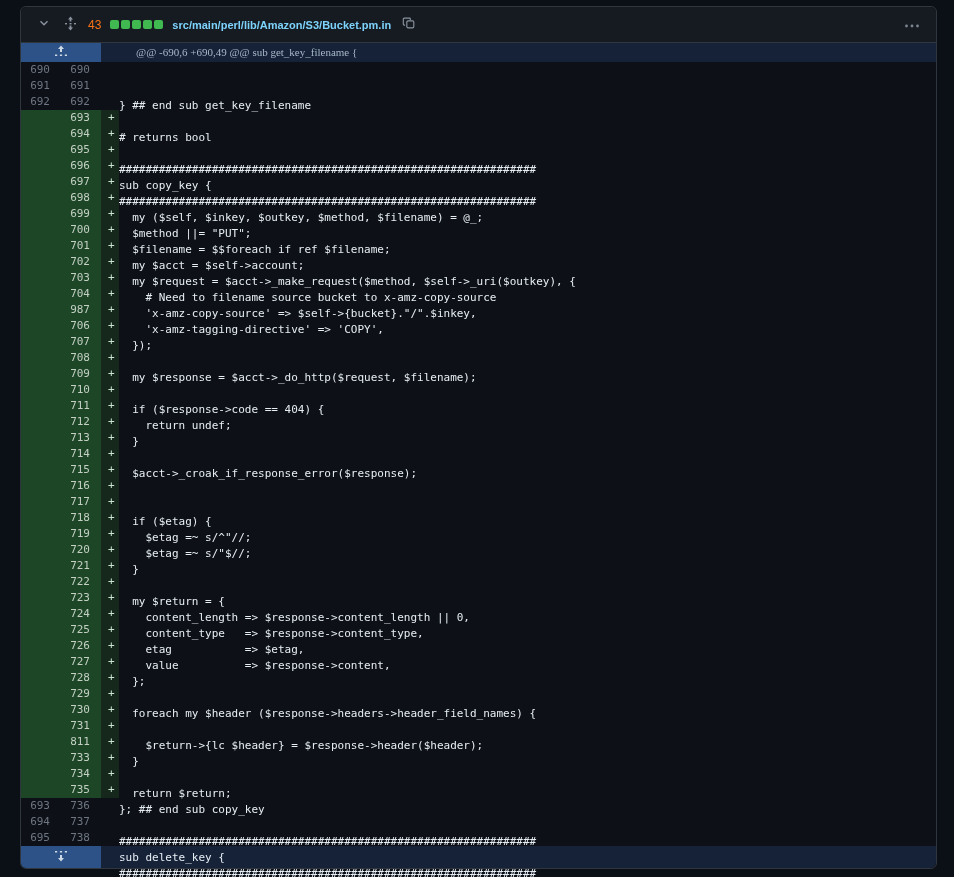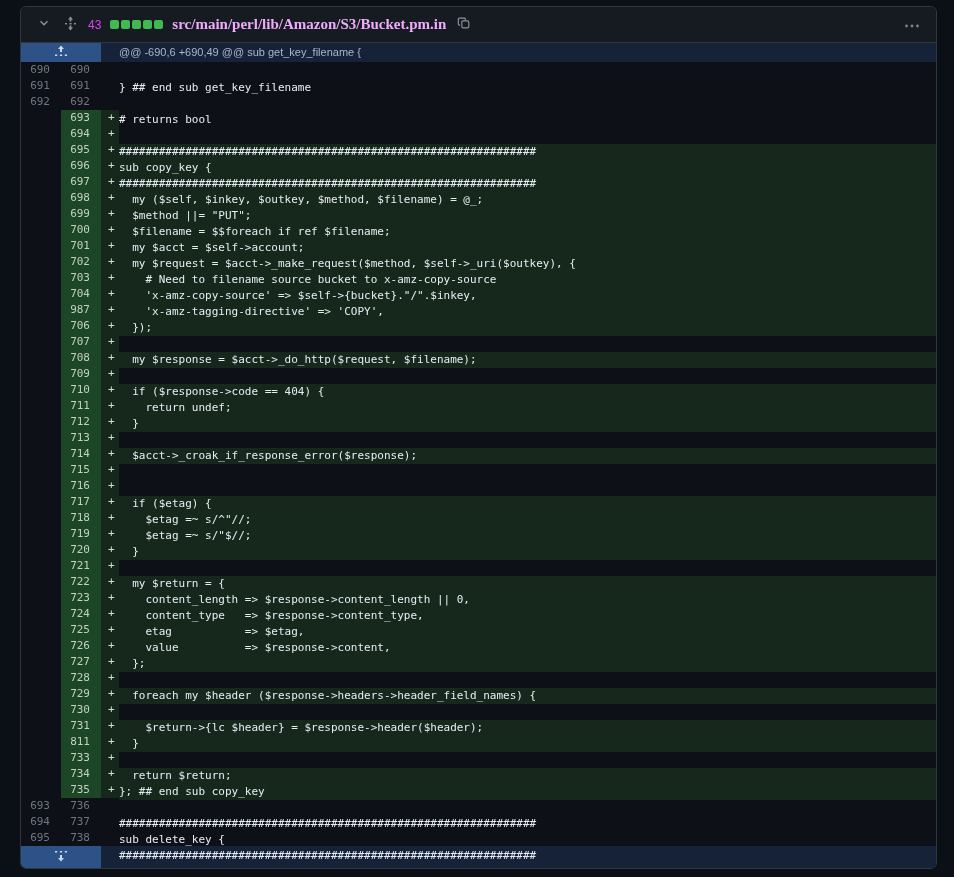--- a/index.html
+++ b/index.html
@@ -7,37 +7,37 @@
               font-family:"Liberation Sans", sans-serif; }
   .diff-card { position:absolute; left:20px; top:6px; width:917px;
                background:#0d1117; border:1px solid #30363d; border-radius:6px; }
 
   
   .file-header { height:36px; display:flex; align-items:center; gap:9px;
                  background:#161b22; border-bottom:1px solid #30363d;
                  border-radius:6px 6px 0 0; padding:0 14px; }
   .icon-btn { background:none; border:none; display:flex; align-items:center;
               justify-content:center; cursor:pointer; padding:2px; }
-  .additions-count { font-size:12px; color:#d946ef; }
+  .additions-count { font-size:12px; color:#f97316; }
   .diffstat { display:flex; gap:2px; align-items:center; }
   .diffstat .sq { width:9px; height:9px; border-radius:2px; background:#3fb950; }
-  .file-path { font-family:Liberation Serif, serif; font-size:15px;
-               color:#f0abfc; font-weight:bold; text-decoration:none; }
+  .file-path { font-family:Liberation Sans, sans-serif; font-size:11px;
+               color:#7dd3fc; font-weight:bold; text-decoration:none; }
   .spacer { flex:1; }
 
   
   .hunk-row { display:flex; background:#152238; height:19px; }
   .hunk-gutter-btn { width:80px; background:#2d5287; border:none; cursor:pointer;
                      display:flex; align-items:center; justify-content:center; }
-  .hunk-text { font-family:Liberation Sans, sans-serif; font-size:11px;
-               line-height:19px; color:#a9b7c9; padding-left:18px; white-space:pre; }
+  .hunk-text { font-family:Liberation Serif, serif; font-size:11px;
+               line-height:19px; color:#a9b7c9; padding-left:35px; white-space:pre; }
 
   
   .diff-body { font-family:"DejaVu Sans Mono", monospace; font-size:11px; }
-  .diff-row { display:flex; height:16px; line-height:16px;align-items:center; }
+  .diff-row { display:flex; height:16px; line-height:16px; }
   .diff-row .ln { width:40px; flex:0 0 40px; text-align:right; padding-right:11px;
                   color:#6e7681; cursor:pointer; }
   .diff-row .marker { width:18px; flex:0 0 18px; padding-left:7px; color:#cbe4d1; }
   .diff-row .code { flex:1; white-space:pre; color:#e6edf3;margin-top:36px; }
   .diff-row.add .ln { background:#1d4627; color:#c3d0c3; }
   .diff-row.add .marker, .diff-row.add .code { background:#16281c; }
 
   
   .expand-row { display:flex; height:22px; background:#152238;
                 border-radius:0 0 6px 6px; }

